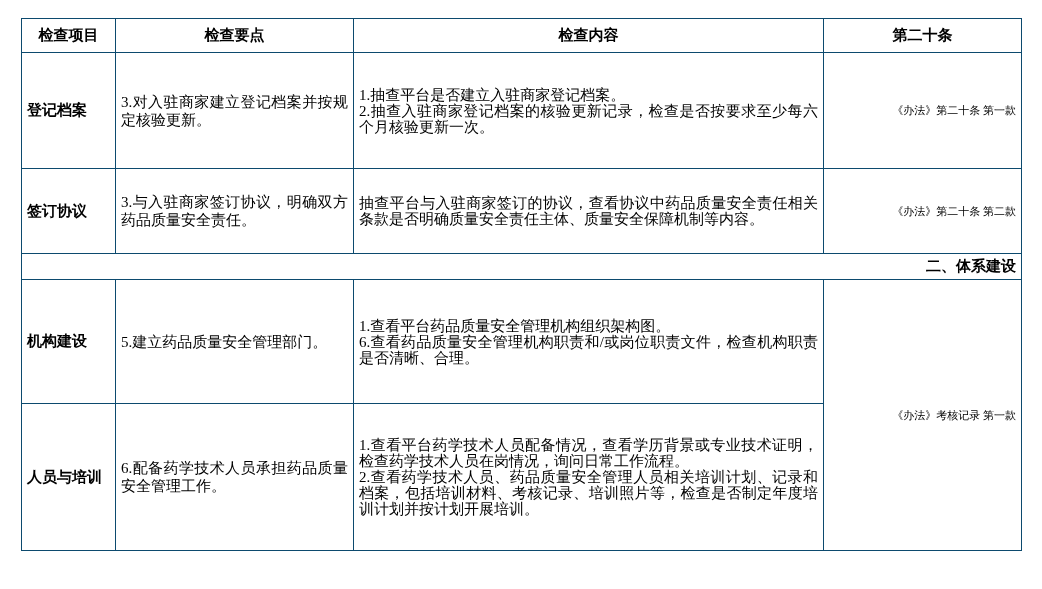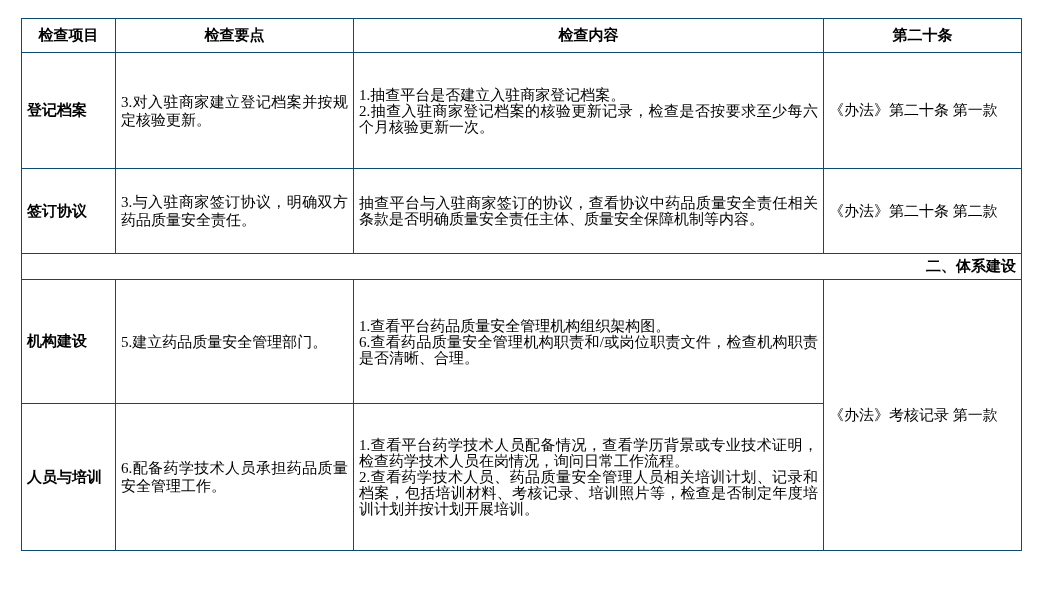--- a/index.html
+++ b/index.html
@@ -60,22 +60,22 @@
     padding: 2px 6px 2px 5px;
   }
   td.cell-content {
     font-size: 15px;
     line-height: 16px;
     text-align: justify;
     white-space: pre-line;
     padding: 2px 6px 2px 4px;
   }
   td.cell-basis {
-    font-size: 15px;
-    text-align: left;
+    font-size: 11px;
+    text-align: right;
     padding: 2px 2px;
     white-space: nowrap;
   }
   td.cell-section {
     font-family: "Liberation Sans", sans-serif;
     font-weight: bold;
     font-size: 15px;
     text-align: right;
     padding: 1px 2px;
   }

